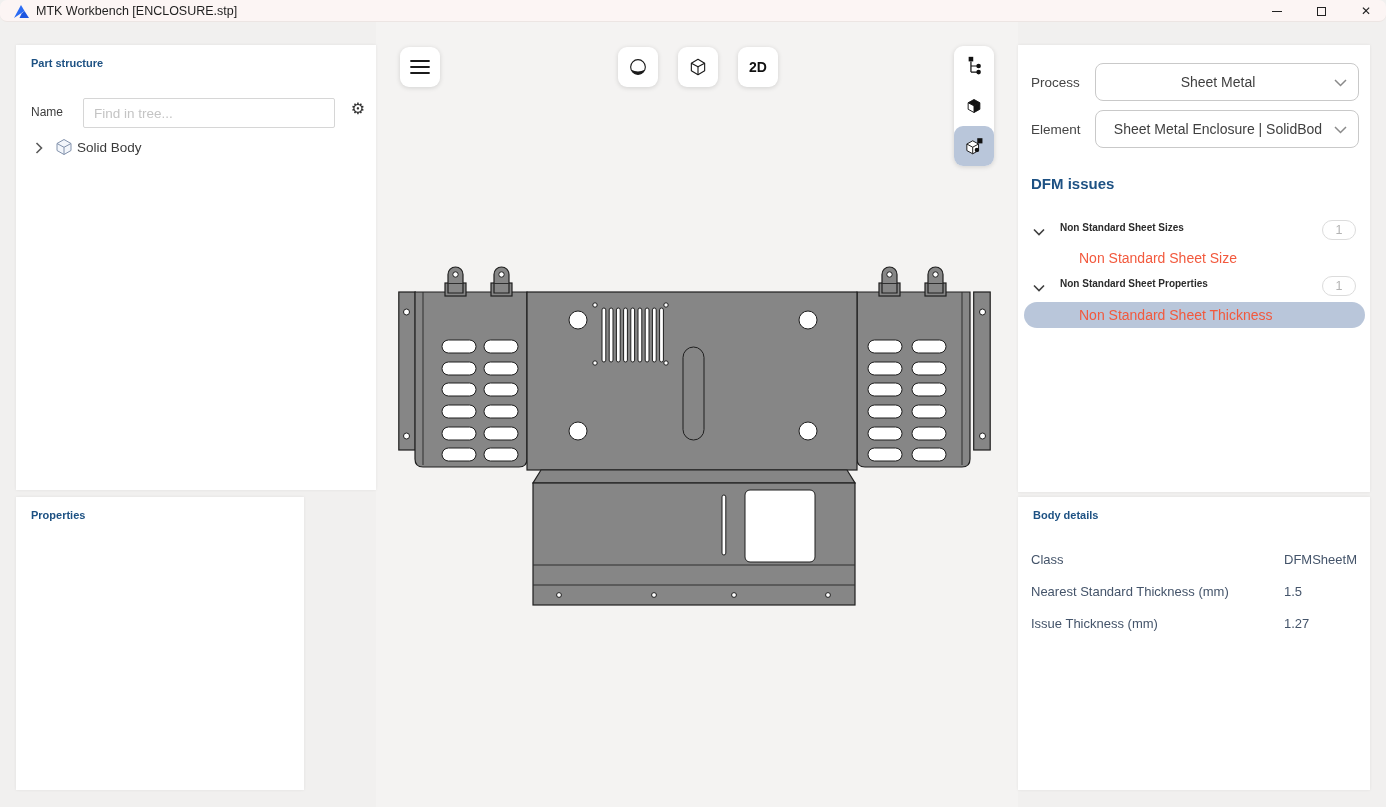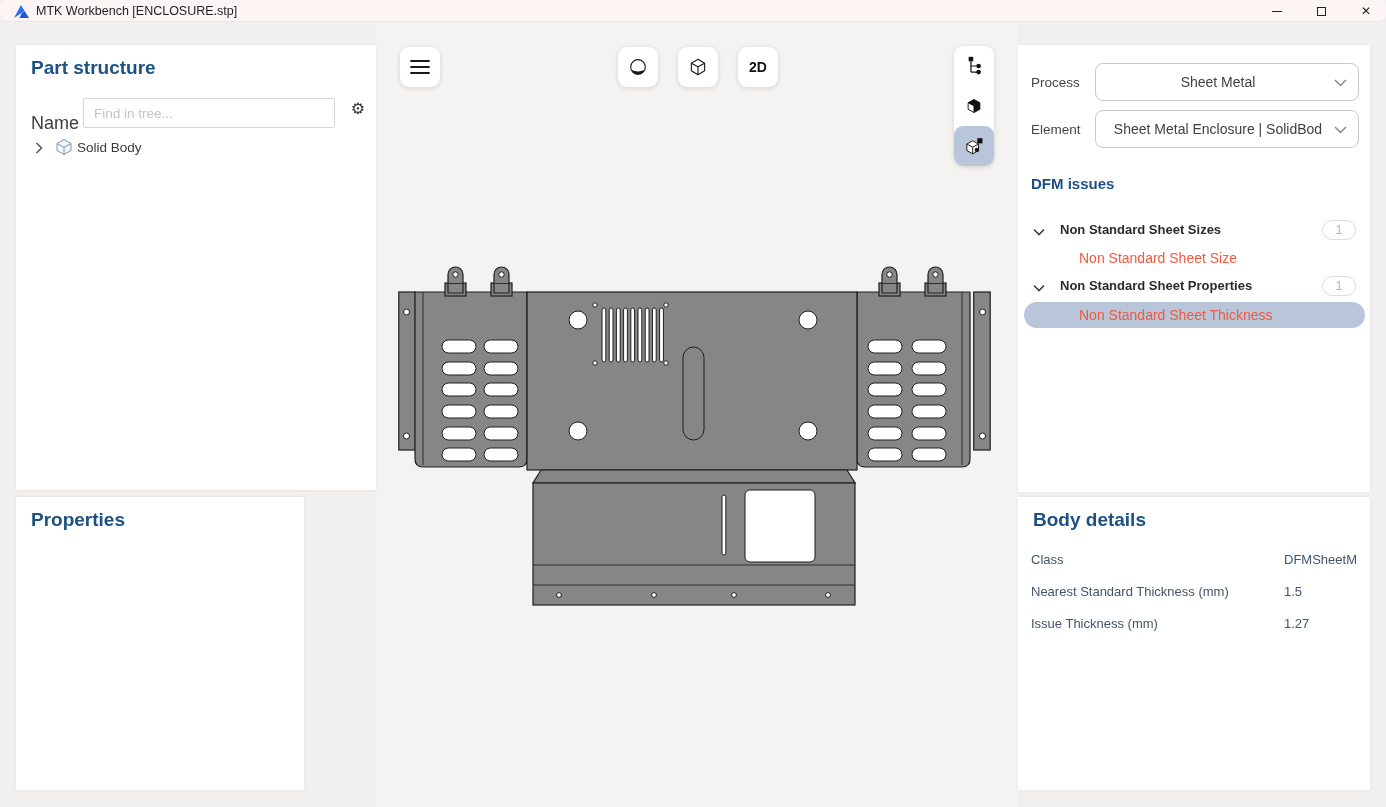--- a/index.html
+++ b/index.html
@@ -17,24 +17,24 @@
     align-items:center; justify-content:center; font-size:12px; color:#222; }
   .win-min-glyph { width:10px; height:1px; background:#222; }
   .win-max-glyph { width:9px; height:9px; border:1px solid #222; }
 
   
   .card { position:absolute; background:#fff; box-shadow:0 0 3px rgba(0,0,0,0.07); }
   #part-card   { left:16px;  top:45px;  width:360px; height:445px; }
   #props-card  { left:16px;  top:497px; width:288px; height:293px; }
   #dfm-card    { left:1018px; top:45px; width:352px; height:447px; }
   #detail-card { left:1018px; top:497px; width:352px; height:293px; }
-  .card h2 { position:absolute; left:15px; top:12px; font-size:19px; font-weight:700; color:#1d5183; }
-
-  
-  #name-label { position:absolute; left:15px; top:68px; font-size:18px; color:#3d3d3d; }
+  .card h2 { position:absolute; left:15px; top:12px; font-size:11px; font-weight:700; color:#1d5183; }
+
+  
+  #name-label { position:absolute; left:15px; top:60px; font-size:12px; color:#3d3d3d; }
   #tree-search { position:absolute; left:67px; top:53px; width:252px; height:30px;
     border:1px solid #d6d6d6; border-radius:2px; padding:11px 10px; font-size:13.5px;
     color:#333; font-family:"Liberation Sans",sans-serif; background:#fff; outline:none; }
   #tree-search::placeholder { color:#c4c4c4; }
   #gear { position:absolute; right:11px; top:56px; font-size:16px; color:#333; cursor:pointer; line-height:1; }
   .tree-row { position:absolute; left:0; top:92px; width:100%; height:22px; }
   .tree-row .chev { position:absolute; left:19px; top:5px; }
   .tree-row .cube { position:absolute; left:39px; top:1px; }
   .tree-row .lbl { position:absolute; left:61px; top:3px; font-size:13.5px; color:#3b3b3b; }
 
@@ -57,21 +57,21 @@
   
   .dd-label { position:absolute; left:13px; font-size:13.5px; color:#454545; }
   .dropdown { position:absolute; left:77px; width:264px; height:38px; border:1px solid #c9c9c9;
     border-radius:8px; background:#fff; cursor:pointer; }
   .dropdown .val { position:absolute; left:16px; top:10px; width:212px; font-size:14px; color:#3f3f3f;
     white-space:nowrap; overflow:hidden;text-align:center; }
   .dropdown .dchev { position:absolute; right:11px; top:15px; }
   #dfm-title { position:absolute; left:13px; top:130px; font-size:15px; font-weight:700; color:#1d5183; }
   .group-row { position:absolute; left:0; width:100%; height:22px; }
   .group-row .gchev { position:absolute; left:14px; top:4px; cursor:pointer; }
-  .group-row .glbl { position:absolute; left:42px; top:1px; font-size:13px; font-weight:700; color:#2b2b2b; }
+  .group-row .glbl { position:absolute; left:42px; top:1px; font-size:10px; font-weight:700; color:#2b2b2b; }
   .group-row .badge { position:absolute; right:14px; top:-1px; width:34px; height:20px;
     border:1px solid #dcdcdc; border-radius:10px; font-size:12.5px; color:#b3b3b3;
     display:flex; align-items:center; justify-content:center; }
   .issue-row { position:absolute; left:61px; font-size:14px; color:#f2593d; cursor:pointer; }
   .issue-pill { position:absolute; left:6px; top:257px; width:341px; height:26px;
     background:#b9c6da; border-radius:13px; cursor:pointer; }
   .issue-pill span { position:absolute; left:55px; top:5px; font-size:14px; color:#f2593d; }
 
   .detail-row { position:absolute; left:0; width:100%; height:18px; }
   .detail-row .dl { position:absolute; left:13px; font-size:13px; color:#44546a; }

